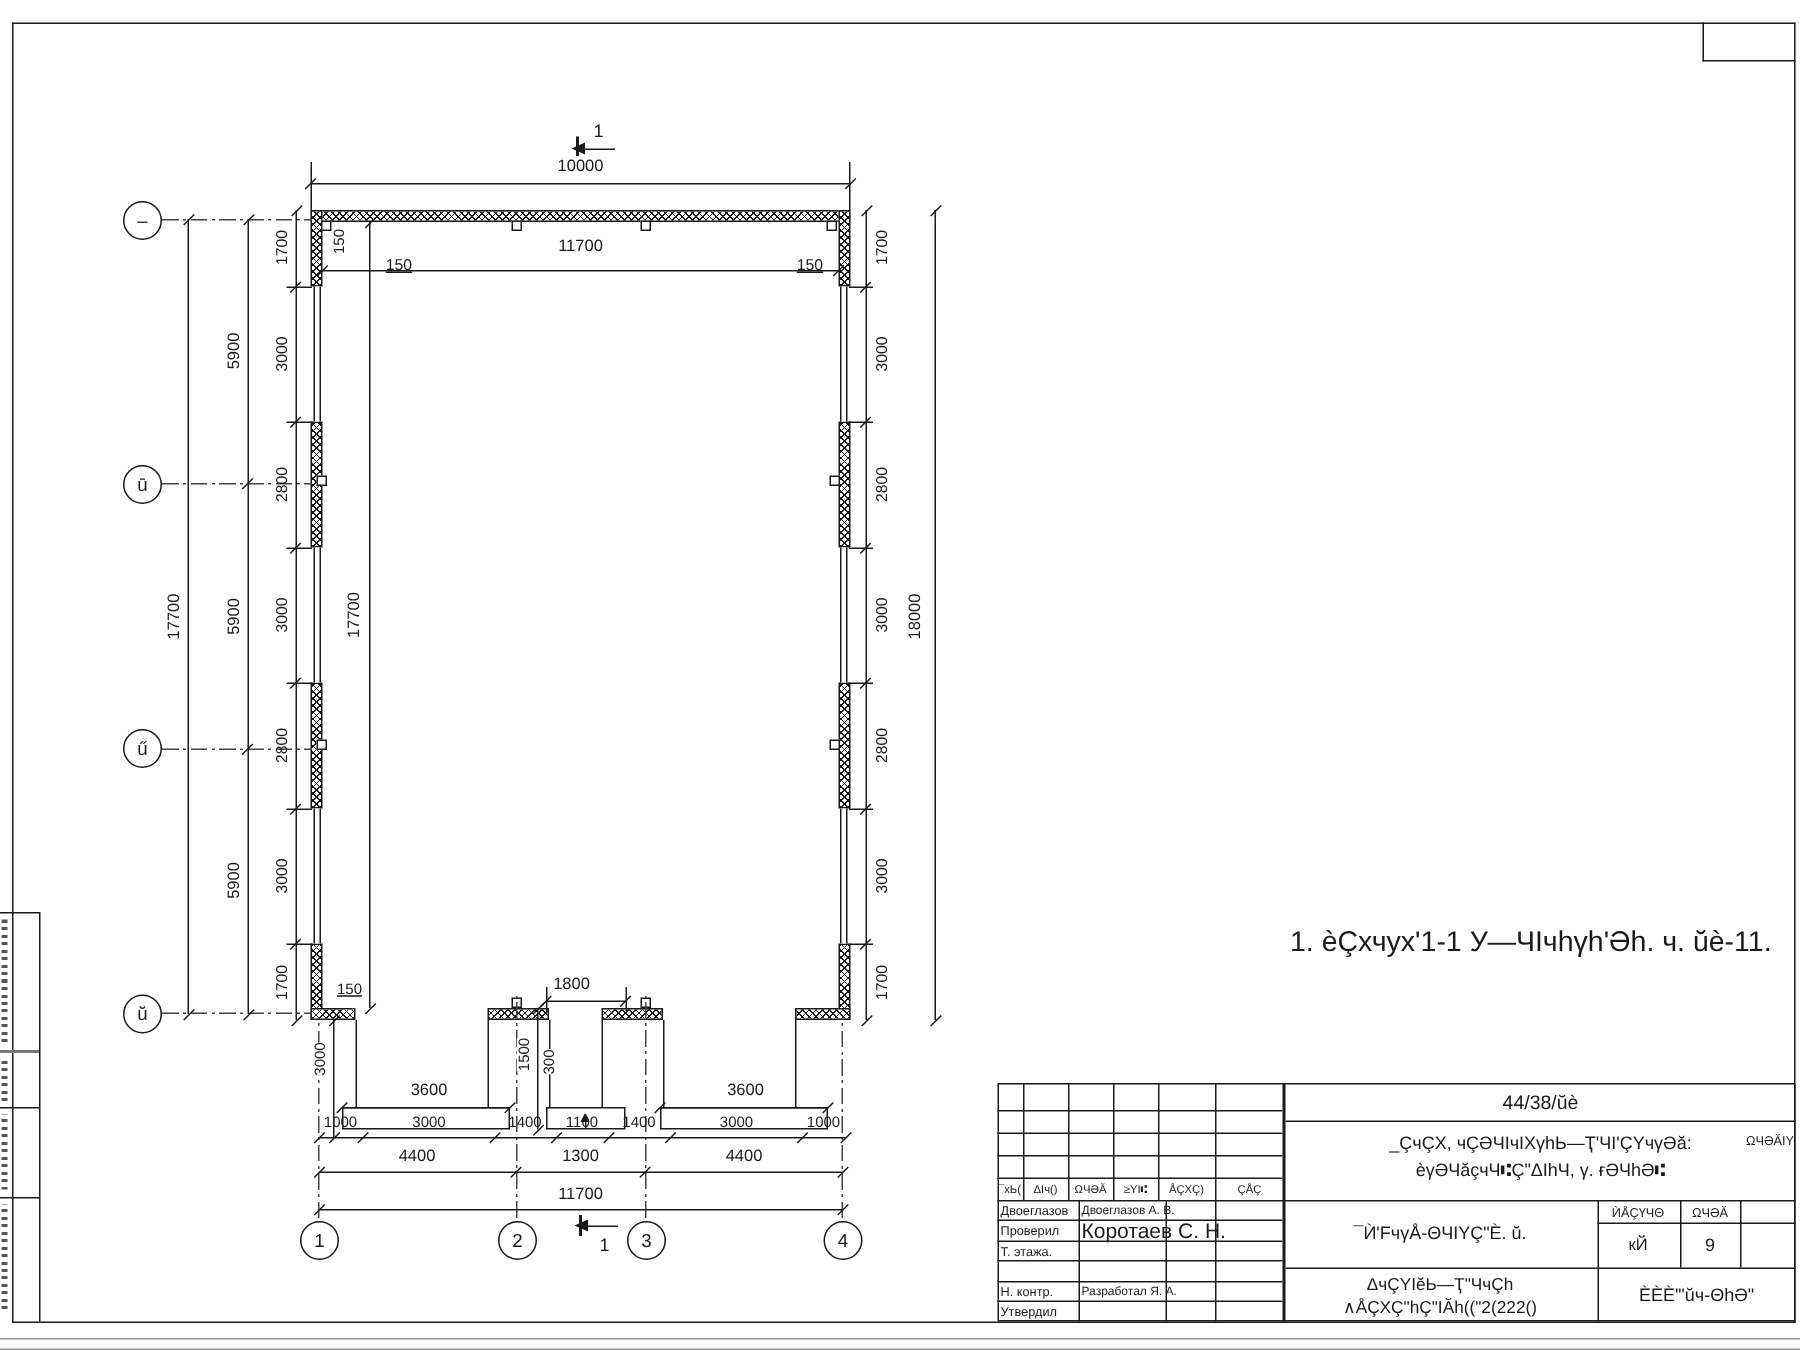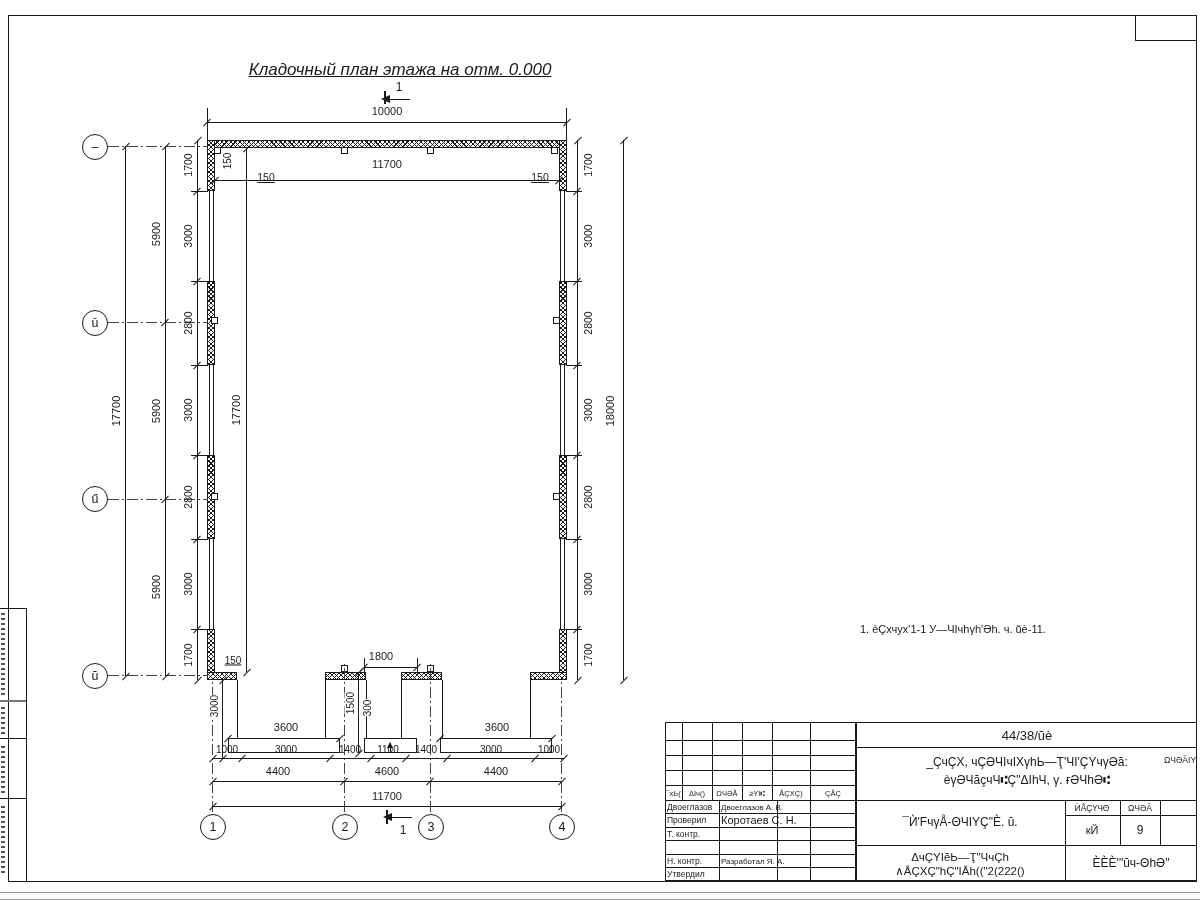--- a/index.html
+++ b/index.html
@@ -2,21 +2,21 @@
 <html><head>
 <meta charset="utf-8">
 <style>
   html,body{margin:0;padding:0;background:#fff;}
   #canvas{position:relative;width:1200px;height:900px;background:#fff;overflow:hidden;
           font-family:"Liberation Sans",sans-serif;color:#1a1a1a;}
   .ln{position:absolute;background:#1a1a1a;}
   .lng{position:absolute;background:#777;}
   .t{position:absolute;white-space:nowrap;transform:translate(-50%,-50%);font-size:11px;}
   .tv{position:absolute;white-space:nowrap;transform:translate(-50%,-50%) rotate(-90deg);font-size:11px;}
-  .tl{position:absolute;white-space:nowrap;transform:translate(0,-50%);font-size:11px;}
+  .tl{position:absolute;white-space:nowrap;transform:translate(0,-50%);font-size:19px;}
   .wall{position:absolute;box-sizing:border-box;border:1px solid #1a1a1a;background-color:#fff;
         background-image:repeating-linear-gradient(45deg,#1a1a1a 0,#1a1a1a .8px,transparent .8px,transparent 3.2px),
                          repeating-linear-gradient(-45deg,#1a1a1a 0,#1a1a1a .8px,transparent .8px,transparent 3.2px);}
   .win{position:absolute;box-sizing:border-box;border-left:1px solid #1a1a1a;border-right:1px solid #1a1a1a;background:#fff;}
   .sq{position:absolute;width:7px;height:7px;box-sizing:border-box;border:1px solid #1a1a1a;background:#fff;}
   .axh{position:absolute;height:1px;background:repeating-linear-gradient(90deg,#444 0,#444 11px,transparent 11px,transparent 14px,#444 14px,#444 16px,transparent 16px,transparent 19px);}
   .axv{position:absolute;width:1px;background:repeating-linear-gradient(0deg,#444 0,#444 11px,transparent 11px,transparent 14px,#444 14px,#444 16px,transparent 16px,transparent 19px);}
   .dimh{position:absolute;height:1px;background:#1a1a1a;}
   .dimh::before,.dimh::after{content:"";position:absolute;width:10px;height:1px;background:#1a1a1a;top:0;transform:rotate(-45deg);}
   .dimh::before{left:-5px;}.dimh::after{right:-5px;}
@@ -49,21 +49,20 @@
   <div class="lng" style="left:0;top:700px;width:26px;height:2px"></div>
   <div class="ln" style="left:0;top:738px;width:26px;height:1px"></div>
   <div class="ln" style="left:0;top:798px;width:26px;height:1px"></div>
   <div class="stripe" style="left:1px;top:613px;height:82px"></div>
   <div class="stripe" style="left:1px;top:704px;height:30px"></div>
   <div class="stripe" style="left:1px;top:743px;height:50px"></div>
   <div class="stripe" style="left:1px;top:803px;height:70px"></div>
 
   <div style="position:absolute;left:0;top:892px;width:1200px;height:8px;background:#fbfbfb;border-top:1px solid #999;border-bottom:1px solid #999;box-sizing:border-box"></div>
 
-  <div class="t u" style="left:400px;top:70px;font-size:17px;font-style:italic">Кладочный план этажа на отм. 0.000</div>
 
   <div class="ln" style="left:384px;top:91px;width:2px;height:13px"></div>
   <div class="ln" style="left:386px;top:99px;width:24px;height:1px"></div>
   <div class="ah-left" style="left:377px;top:95px"></div>
   <div class="t" style="left:399px;top:87px;font-size:12px">1</div>
 
   <div class="wall" style="left:207px;top:140px;width:360px;height:8px"></div>
   <div class="wall" style="left:207px;top:140px;width:8px;height:51px"></div>
   <div class="wall" style="left:207px;top:281px;width:8px;height:84px"></div>
   <div class="wall" style="left:207px;top:455px;width:8px;height:84px"></div>
@@ -208,21 +207,21 @@
   <div class="t" style="left:350px;top:749px;font-size:10px">1400</div>
   <div class="t" style="left:388px;top:749px;font-size:10px">1100</div>
   <div class="t" style="left:426px;top:749px;font-size:10px">1400</div>
   <div class="t" style="left:491px;top:749px;font-size:10px">3000</div>
   <div class="t" style="left:549px;top:749px;font-size:10px">1000</div>
 
   <div class="dimh" style="left:213px;top:781px;width:349px"></div>
   <i class="tk" style="left:339px;top:781px"></i>
   <i class="tk" style="left:425px;top:781px"></i>
   <div class="t" style="left:278px;top:771px">4400</div>
-  <div class="t" style="left:387px;top:771px">4600</div>
+  <div class="t" style="left:387px;top:771px">1300</div>
   <div class="t" style="left:496px;top:771px">4400</div>
 
   <div class="dimh" style="left:213px;top:806px;width:349px"></div>
   <div class="t" style="left:387px;top:796px">11700</div>
 
   <div class="ln" style="left:386px;top:810px;width:2px;height:14px"></div>
   <div class="ln" style="left:388px;top:817px;width:24px;height:1px"></div>
   <div class="ah-left" style="left:379px;top:813px"></div>
   <div class="t" style="left:403px;top:830px;font-size:12px">1</div>
 
@@ -284,22 +283,22 @@
   <div class="tb-t" style="left:1027px;top:780px;font-size:12px">èγƏЧăçчЧ⑆Ç"ΔIhЧ, γ. ғƏЧhƏ⑆</div>
   <div class="tb-t" style="left:673px;top:793px;font-size:7.5px">¯хЬ(</div>
   <div class="tb-t" style="left:697px;top:793px;font-size:7.5px">ΔIч()</div>
   <div class="tb-t" style="left:727px;top:793px;font-size:7.5px">ΩЧƏĂ</div>
   <div class="tb-t" style="left:757px;top:793px;font-size:7.5px">≥YI⑆</div>
   <div class="tb-t" style="left:791px;top:793px;font-size:7.5px">ÅÇXÇ)</div>
   <div class="tb-t" style="left:833px;top:793px;font-size:7.5px">ÇÅÇ</div>
   <div class="tb-l" style="left:667px;top:807px;font-size:8.5px">Двоеглазов</div>
   <div class="tb-l" style="left:721px;top:807px;font-size:8px">Двоеглазов А. В.</div>
   <div class="tb-l" style="left:667px;top:820px;font-size:8.5px">Проверил</div>
-  <div class="tb-l" style="left:721px;top:820px;font-size:11px">Коротаев С. Н.</div>
-  <div class="tb-l" style="left:667px;top:834px;font-size:8.5px">Т. контр.</div>
+  <div class="tb-l" style="left:721px;top:820px;font-size:14px">Коротаев С. Н.</div>
+  <div class="tb-l" style="left:667px;top:834px;font-size:8.5px">Т. этажа.</div>
   <div class="tb-l" style="left:667px;top:847px;font-size:8.5px"></div>
   <div class="tb-l" style="left:667px;top:861px;font-size:8.5px">Н. контр.</div>
   <div class="tb-l" style="left:721px;top:861px;font-size:8px">Разработал Я. А.</div>
   <div class="tb-l" style="left:667px;top:874px;font-size:8.5px">Утвердил</div>
   <div class="tb-t" style="left:960px;top:822px;font-size:12px">¯Ѝ'FчγÅ-ΘЧIYÇ"È. ŭ.</div>
   <div class="tb-t" style="left:1092px;top:808px;font-size:8.5px">ЍÅÇҮЧΘ</div>
   <div class="tb-t" style="left:1140px;top:808px;font-size:8.5px">ΩЧƏĂ</div>
   <div class="tb-t" style="left:1180px;top:760px;font-size:8.5px">ΩЧƏĂIY</div>
   <div class="tb-t" style="left:1092px;top:830px;font-size:11px">кЙ</div>
   <div class="tb-t" style="left:1140px;top:830px;font-size:12px">9</div>

